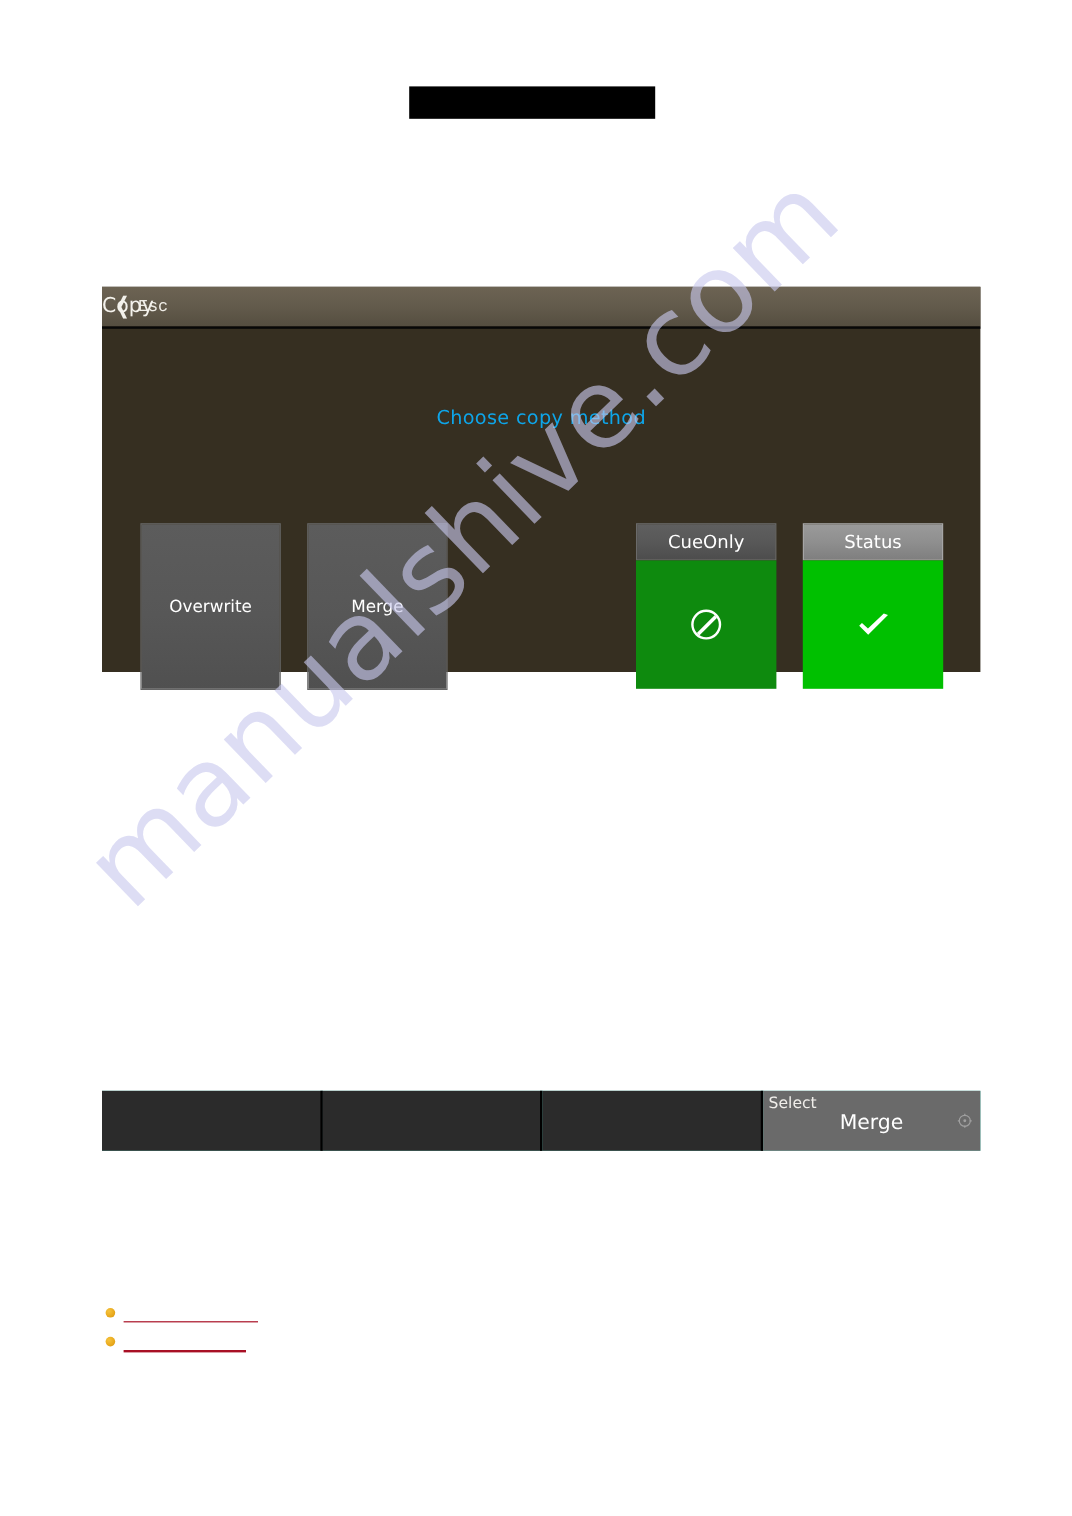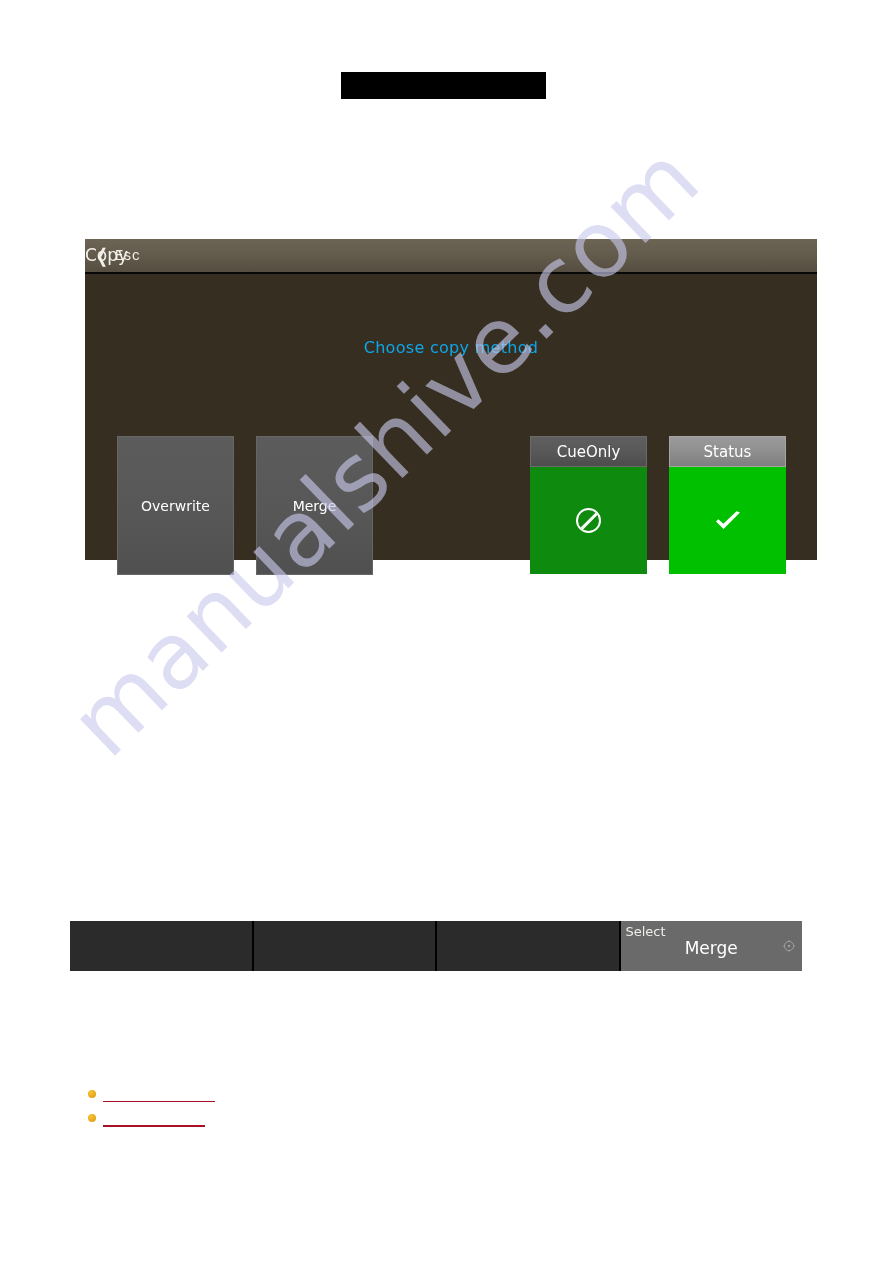--- a/index.html
+++ b/index.html
@@ -201,28 +201,27 @@
     transform: translate(-50%, -50%) rotate(-45deg);
   }
   .check-icon {
     width: 30px;
     height: 24px;
   }
 
   
   .encoder-bar {
     position: absolute;
-    left: 70px;
+    left: 85px;
     top: 909px;
     width: 732px;
     height: 50px;
     display: flex;
     z-index: 3;
     background: #5eead4;
-    margin-top: 12px;
   }
   .encoder-cell {
     flex: 1 1 0;
     position: relative;
     background: #2b2b2b;
     border-right: 2px solid #000000;
     box-sizing: border-box;
   }
   .encoder-cell:last-child { border-right: none; }
   .encoder-cell.active {

